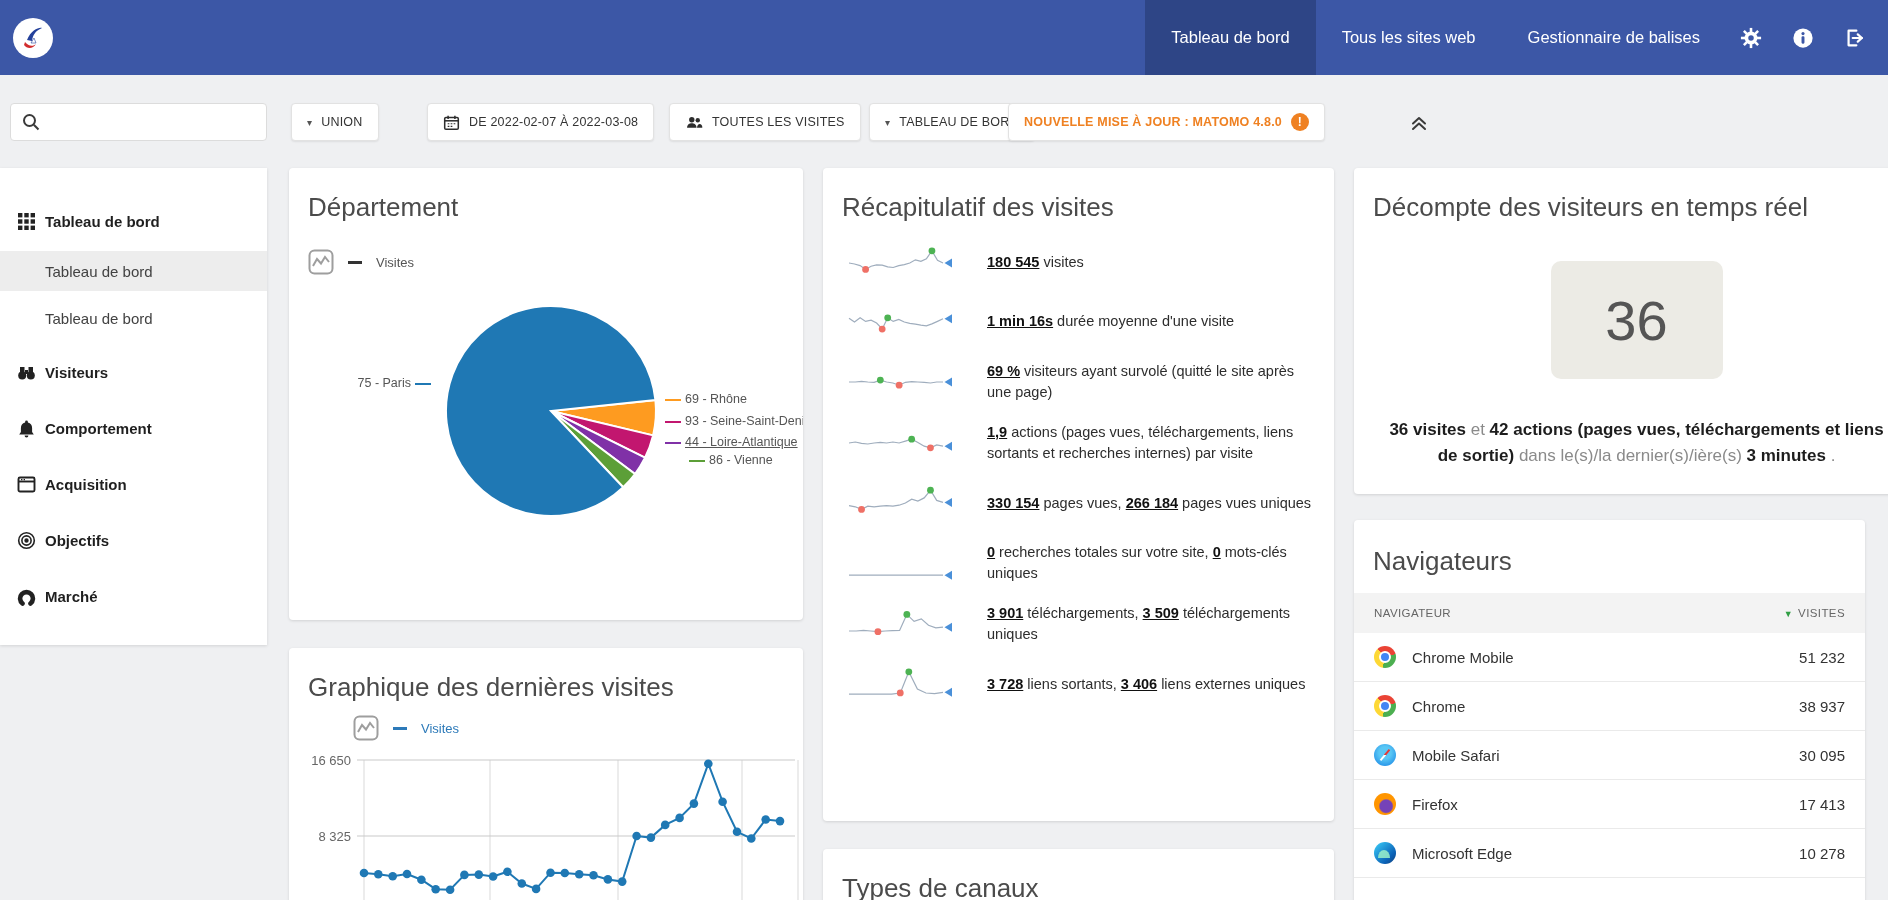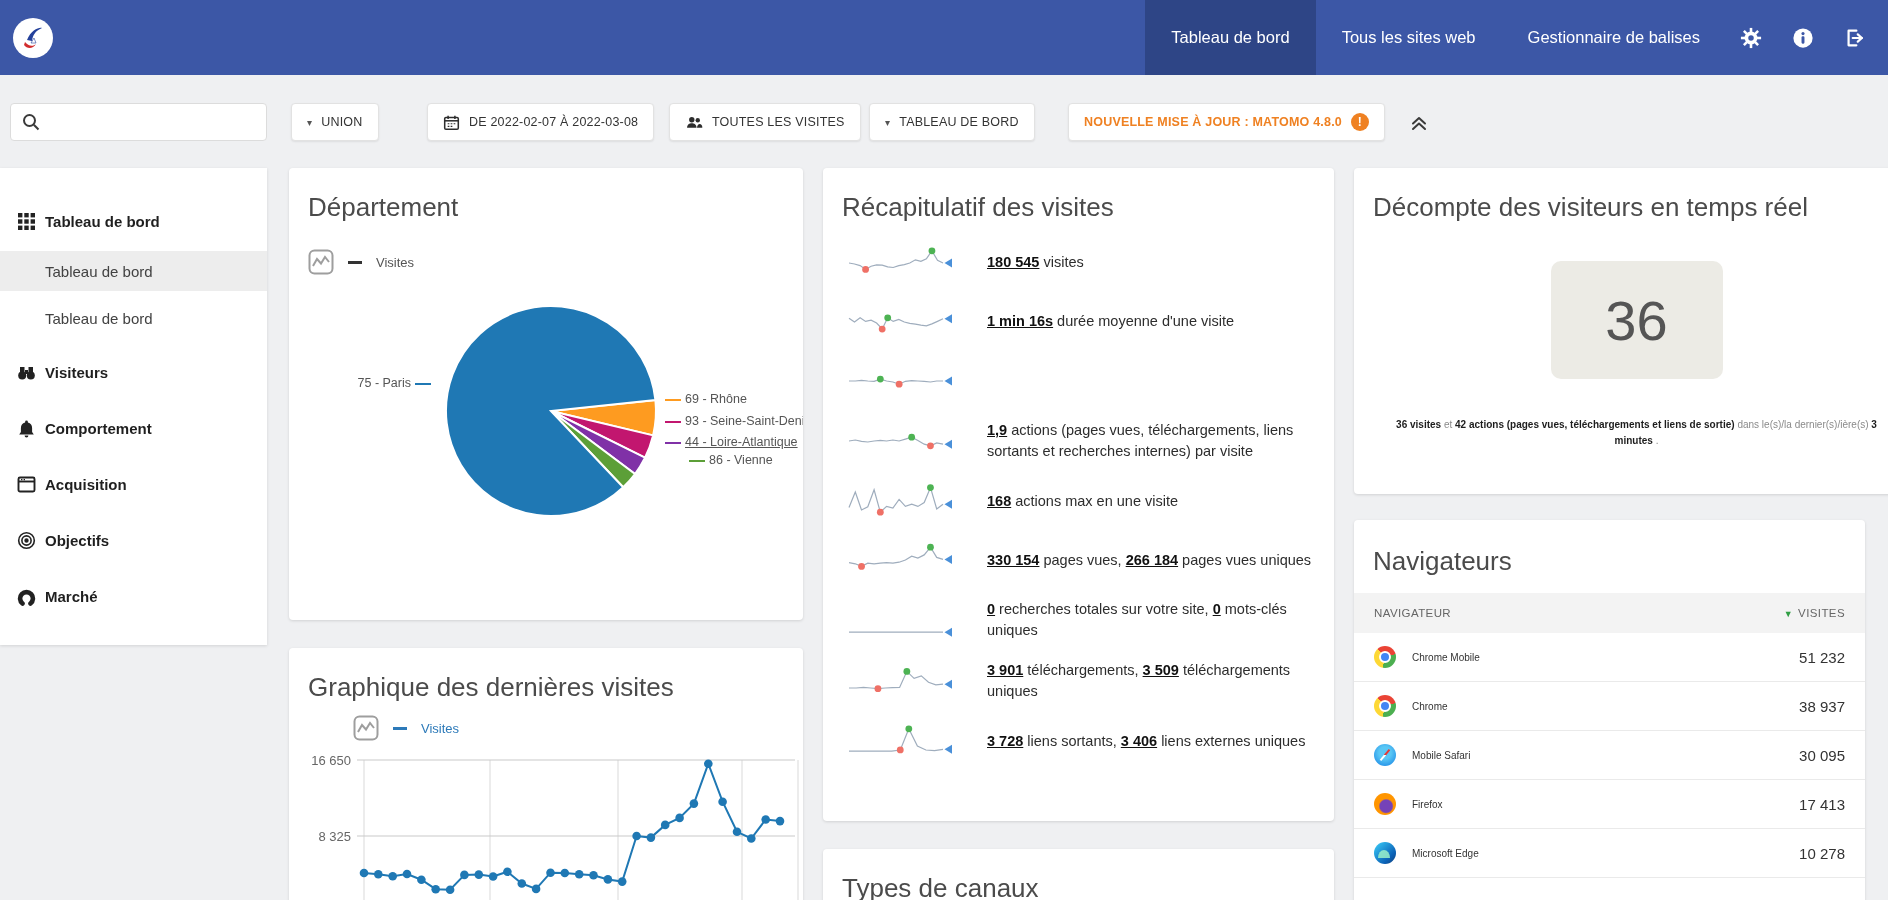--- a/index.html
+++ b/index.html
@@ -54,29 +54,29 @@
   
   .stats{padding:20px 22px 0 22px;}
   .stat-row{display:flex;align-items:center;margin-bottom:19px;}
   .stat-row svg{flex:none;margin-right:32px;}
   .stat-text{font-size:14.5px;color:#2d2d2d;line-height:1.45;}
   .stat-text .num{font-weight:bold;color:#111;text-decoration:underline;}
 
   
   .rt-box{margin:38px auto 0 auto;width:172px;height:118px;background:#ecebe5;border-radius:10px;display:flex;align-items:center;justify-content:center;}
   .rt-count{font-size:56px;color:#555;}
-  .rt-text{margin:38px 30px 0 30px;text-align:center;font-size:10px;line-height:1.55;color:#8a8a8a;}
+  .rt-text{margin:38px 30px 0 30px;text-align:center;font-size:17px;line-height:1.55;color:#8a8a8a;}
   .rt-text .b{font-weight:bold;color:#1d1d1d;}
 
   
   .tbl-head{margin-top:16px;height:40px;background:#f3f3f3;display:flex;align-items:center;justify-content:space-between;padding:0 20px;font-size:11.5px;letter-spacing:.4px;color:#666;}
   .tbl-head .sort{color:#2f9e44;font-size:9px;margin-right:5px;}
   .tbl-head .col{cursor:pointer;}
   .brow{height:48px;display:flex;align-items:center;padding:0 20px;border-bottom:1px solid #eaeaea;}
-  .brow .bname{font-size:10px;color:#333;margin-left:16px;flex:1;}
+  .brow .bname{font-size:15px;color:#333;margin-left:16px;flex:1;}
   .brow .bval{font-size:15px;color:#333;}
   .bicon{width:22px;height:22px;border-radius:50%;position:relative;flex:none;}
   .bicon.chrome{background:conic-gradient(from -45deg,#ea4335 0 33%,#4caf50 0 66%,#fdd835 0 100%);}
   .bicon.chrome:after{content:"";position:absolute;left:5px;top:5px;width:12px;height:12px;border-radius:50%;background:#4285f4;border:2px solid #fff;box-sizing:border-box;}
   .bicon.safari{background:radial-gradient(circle at 50% 40%,#59c7f5 0 35%,#1b88e5 90%);}
   .bicon.safari:after{content:"";position:absolute;left:10px;top:4px;width:2px;height:14px;background:linear-gradient(#e53935 50%,#fff 50%);transform:rotate(40deg);}
   .bicon.firefox{background:radial-gradient(circle at 55% 60%,#7542b8 0 34%,#ff9500 42% 75%,#e65c00 100%);}
   .bicon.edge{background:linear-gradient(135deg,#35c1f1 10%,#0b63b8 70%,#123f77 100%);}
   .bicon.edge:after{content:"";position:absolute;left:4px;top:8px;width:12px;height:8px;border-radius:50% 50% 0 0/100% 100% 0 0;background:#9bf0c9;opacity:.85;}
 
@@ -164,21 +164,21 @@
         <path d="M14.6 17c.2-3 1.7-4.6 3.4-4.6 1.7 0 3.2 1.5 3.2 4.6z"></path>
       </svg>
       <span>TOUTES LES VISITES</span>
     </div>
 
     <div class="tbtn" style="left:869px;">
       <span class="caret">▾</span>
       <span>TABLEAU DE BORD</span>
     </div>
 
-    <div class="tbtn update" style="left:1068px;">
+    <div class="tbtn update" style="left:1008px;">
       <span>NOUVELLE MISE À JOUR : MATOMO 4.8.0</span>
       <span class="warn-circle">!</span>
     </div>
 
     <svg class="collapse-ctl" viewBox="0 0 22 22" fill="none" stroke="#3a3a3a" stroke-width="2" stroke-linecap="round" stroke-linejoin="round">
       <path d="M5 12.5l6-5.5 6 5.5"></path>
       <path d="M5 18l6-5.5 6 5.5"></path>
     </svg>
   </div>
 
@@ -355,38 +355,30 @@
           </svg>
           <div class="stat-text"><span class="num">1 min 16s</span><span> durée moyenne d'une visite</span></div>
         </div>
         <div class="stat-row">
           <svg width="110" height="40" viewBox="0 0 110 40">
             <polyline points="4.0,20.0 10.3,20.0 16.5,19.4 22.8,20.0 29.1,20.3 35.3,18.1 41.6,20.0 47.9,21.0 54.1,23.2 60.4,20.3 66.7,19.7 72.9,20.0 79.2,20.3 85.5,21.0 91.7,20.0 98.0,20.0" fill="none" stroke="#9fadbd" stroke-width="1.2"></polyline>
             <circle cx="54.13333333333333" cy="23.2" r="3.4" fill="#ef7066"></circle>
             <circle cx="35.33333333333333" cy="18.08" r="3.4" fill="#4db353"></circle>
             <path d="M107.0,15.5 L107.0,24.5 L99.5,20.0 Z" fill="#4a90d9"></path>
           </svg>
+          <div class="stat-text"><span class="num">69 %</span><span> visiteurs ayant survolé (quitté le site après une page)</span></div>
         </div>
         <div class="stat-row">
           <svg width="110" height="40" viewBox="0 0 110 40">
             <polyline points="4.0,20.0 10.3,19.0 16.5,20.3 22.8,21.0 29.1,20.0 35.3,19.4 41.6,20.0 47.9,19.0 54.1,20.0 60.4,18.1 66.7,16.2 72.9,19.4 79.2,23.2 85.5,24.8 91.7,21.9 98.0,23.2" fill="none" stroke="#9fadbd" stroke-width="1.2"></polyline>
             <circle cx="85.46666666666667" cy="24.8" r="3.4" fill="#ef7066"></circle>
             <circle cx="66.66666666666666" cy="16.16" r="3.4" fill="#4db353"></circle>
             <path d="M107.0,18.7 L107.0,27.7 L99.5,23.2 Z" fill="#4a90d9"></path>
           </svg>
           <div class="stat-text"><span class="num">1,9</span><span> actions (pages vues, téléchargements, liens sortants et recherches internes) par visite</span></div>
-        </div>
-        <div class="stat-row">
-          <svg width="110" height="40" viewBox="0 0 110 40">
-            <polyline points="4.0,26.4 10.3,11.0 16.5,29.0 22.8,25.8 29.1,8.8 35.3,31.2 41.6,25.4 47.9,27.0 54.1,18.4 60.4,25.4 66.7,23.2 72.9,25.4 79.2,21.6 85.5,6.6 91.7,28.0 98.0,23.2" fill="none" stroke="#9fadbd" stroke-width="1.2"></polyline>
-            <circle cx="35.33333333333333" cy="31.2" r="3.4" fill="#ef7066"></circle>
-            <circle cx="85.46666666666667" cy="6.559999999999999" r="3.4" fill="#4db353"></circle>
-            <path d="M107.0,18.7 L107.0,27.7 L99.5,23.2 Z" fill="#4a90d9"></path>
-          </svg>
-          <div class="stat-text"><span class="num">168</span><span> actions max en une visite</span></div>
         </div>
         <div class="stat-row">
           <svg width="110" height="40" viewBox="0 0 110 40">
             <polyline points="4.0,22.6 10.3,23.8 16.5,26.4 22.8,23.2 29.1,23.8 35.3,23.2 41.6,22.6 47.9,23.2 54.1,22.2 60.4,20.0 66.7,16.2 72.9,18.1 79.2,14.9 85.5,7.2 91.7,17.4 98.0,19.4" fill="none" stroke="#9fadbd" stroke-width="1.2"></polyline>
             <circle cx="16.53333333333333" cy="26.4" r="3.4" fill="#ef7066"></circle>
             <circle cx="85.46666666666667" cy="7.199999999999999" r="3.4" fill="#4db353"></circle>
             <path d="M107.0,14.9 L107.0,23.9 L99.5,19.4 Z" fill="#4a90d9"></path>
           </svg>
           <div class="stat-text"><span class="num">330 154</span><span> pages vues, </span><span class="num">266 184</span><span> pages vues uniques</span></div>
         </div>

